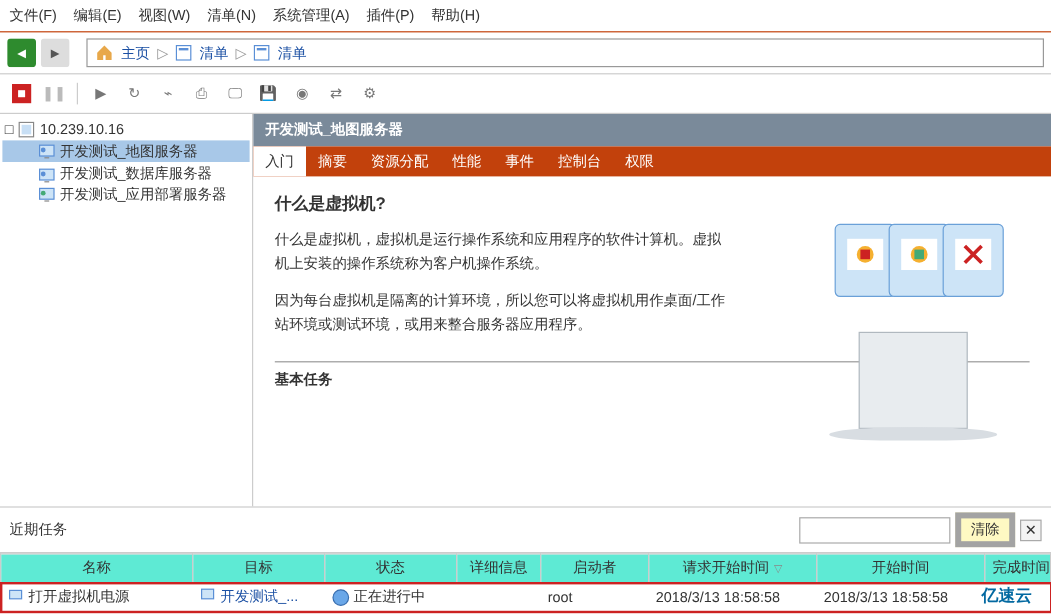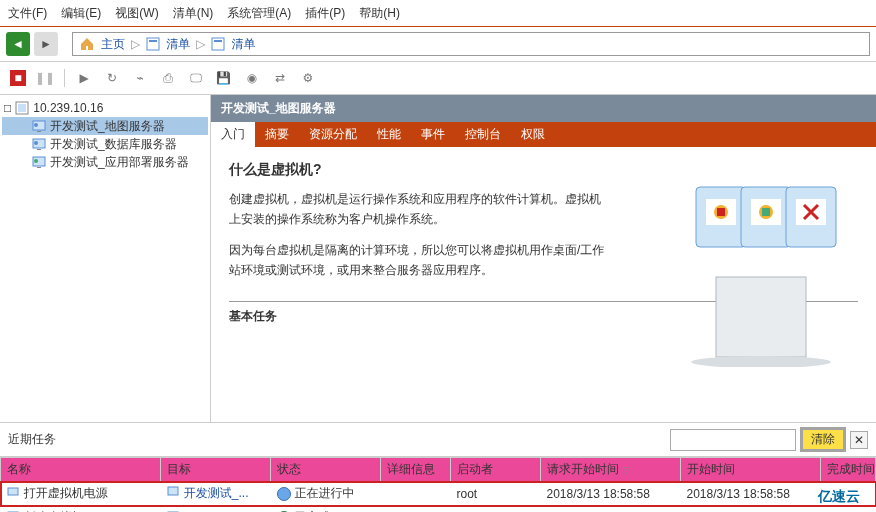--- a/index.html
+++ b/index.html
@@ -28,23 +28,23 @@
 .tab.active{background:#fff;color:#333}
 .content{flex:1;padding:14px 18px;overflow:auto;position:relative}
 .content h3{margin:0 0 10px 0;font-size:14px}
 .content p{margin:0 0 10px 0;line-height:1.7;max-width:380px}
 .vm-illus{position:absolute;right:20px;top:20px;width:200px;height:220px;font-size:11px;text-align:center}
 .basic-tasks{border-top:1px solid #999;margin-top:20px;padding-top:6px;font-weight:bold}
 .tasks-hdr{display:flex;align-items:center;justify-content:space-between;padding:4px 8px;border-top:1px solid #ccc;border-bottom:1px solid #ccc}
 .tasks-hdr-left{font-weight:normal}
 .search-box{display:flex;align-items:center;gap:4px}
 .search-box input{width:120px;height:18px;border:1px solid #aaa}
-.clear-btn{border:3px solid #a3a3a3;background:#fde047;padding:1px 8px}
+.clear-btn{border:5px solid #a3a3a3;background:#fef9c3;padding:1px 8px}
 table.tasks{width:100%;border-collapse:collapse;table-layout:fixed}
-table.tasks th{background:#ec4899;border:1px solid #ccc;font-weight:normal;text-align:left;padding:3px 6px;font-size:12px;white-space:nowrap;overflow:hidden}
+table.tasks th{background:#5eead4;border:1px solid #ccc;font-weight:normal;text-align:center;padding:3px 6px;font-size:12px;white-space:nowrap;overflow:hidden}
 table.tasks td{border-bottom:1px solid #eee;padding:3px 6px;font-size:12px;white-space:nowrap;overflow:hidden}
 tr.hl-row{outline:2px solid #c22;outline-offset:-1px}
 .status-dot{display:inline-block;width:12px;height:12px;border-radius:50%;vertical-align:middle;margin-right:4px}
 .dot-run{background:#6aa7e8;border:1px solid #3a6fb0}
 .dot-ok{background:#4caf50;border:1px solid #2e7d32}
 .link{color:#1a4fa3}
 .x-btn{border:1px solid #aaa;width:16px;height:16px;display:flex;align-items:center;justify-content:center;background:#f4f4f4}
 .watermark{position:fixed;right:16px;bottom:6px;color:#0369a1;font-size:14px;font-weight:bold;pointer-events:none}
 .th-sort::after{content:"▽";font-size:9px;color:#888;margin-left:4px}
 </style>
@@ -112,21 +112,21 @@
     </div>
     <div id="tree-nodes">
         <div class="tree-row sel" style="padding-left: 30px;">
           <svg class="tree-icon" viewBox="0 0 14 14">
             <rect x="1" y="2" width="12" height="9" fill="#cde4f7" stroke="#5a8fd6"></rect>
             <rect x="5" y="12" width="4" height="1" fill="#888"></rect>
             <circle cx="4" cy="6" r="2" fill="#5a8fd6"></circle>
           </svg>
           <span>开发测试_地图服务器</span>
         </div>
-        <div class="tree-row" style="padding-left: 30px;">
+        <div class="tree-row" style="padding-left: 30px; align-items: flex-end;">
           <svg class="tree-icon" viewBox="0 0 14 14">
             <rect x="1" y="2" width="12" height="9" fill="#cde4f7" stroke="#5a8fd6"></rect>
             <rect x="5" y="12" width="4" height="1" fill="#888"></rect>
             <circle cx="4" cy="6" r="2" fill="#5a8fd6"></circle>
           </svg>
           <span>开发测试_数据库服务器</span>
         </div>
         <div class="tree-row" style="padding-left: 30px;">
           <svg class="tree-icon" viewBox="0 0 14 14">
             <rect x="1" y="2" width="12" height="9" fill="#cde4f7" stroke="#5a8fd6"></rect>
@@ -144,21 +144,21 @@
         <div class="tab active">入门</div>
         <div class="tab">摘要</div>
         <div class="tab">资源分配</div>
         <div class="tab">性能</div>
         <div class="tab">事件</div>
         <div class="tab">控制台</div>
         <div class="tab">权限</div>
       </div>
     <div class="content">
       <h3>什么是虚拟机?</h3>
-      <p>创建虚拟机，虚拟机是运行操作系统和应用程序的软件计算机。虚拟机上安装的操作系统称为客户机操作系统。</p>
+      <p>什么是虚拟机，虚拟机是运行操作系统和应用程序的软件计算机。虚拟机上安装的操作系统称为客户机操作系统。</p>
       <p>因为每台虚拟机是隔离的计算环境，所以您可以将虚拟机用作桌面/工作站环境或测试环境，或用来整合服务器应用程序。</p>
       <div class="vm-illus">
         <svg width="200" height="200" viewBox="0 0 200 200">
           <rect x="60" y="110" width="90" height="80" fill="#e8ecef" stroke="#b0b8bf"></rect>
           <ellipse cx="105" cy="195" rx="70" ry="6" fill="#d8dde2"></ellipse>
           <g transform="translate(40,20)">
               <rect width="50" height="60" rx="4" fill="#cde4f7" stroke="#6aa0d8"></rect>
               <rect x="10" y="12" width="30" height="26" fill="#fff"></rect>
               <circle cx="25" cy="25" r="7" fill="#f5b030"></circle>
               <rect x="21" y="21" width="8" height="8" fill="#c22"></rect>

